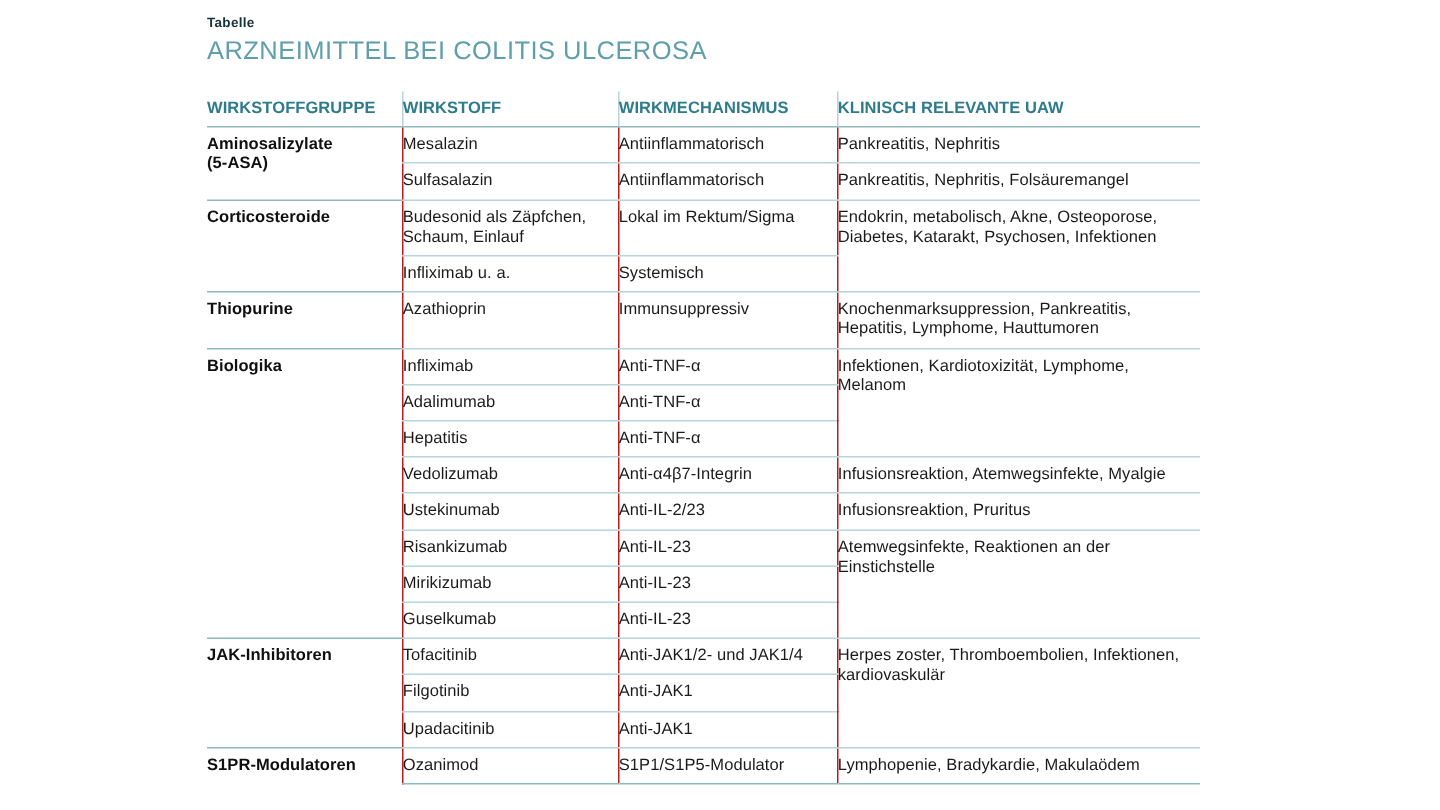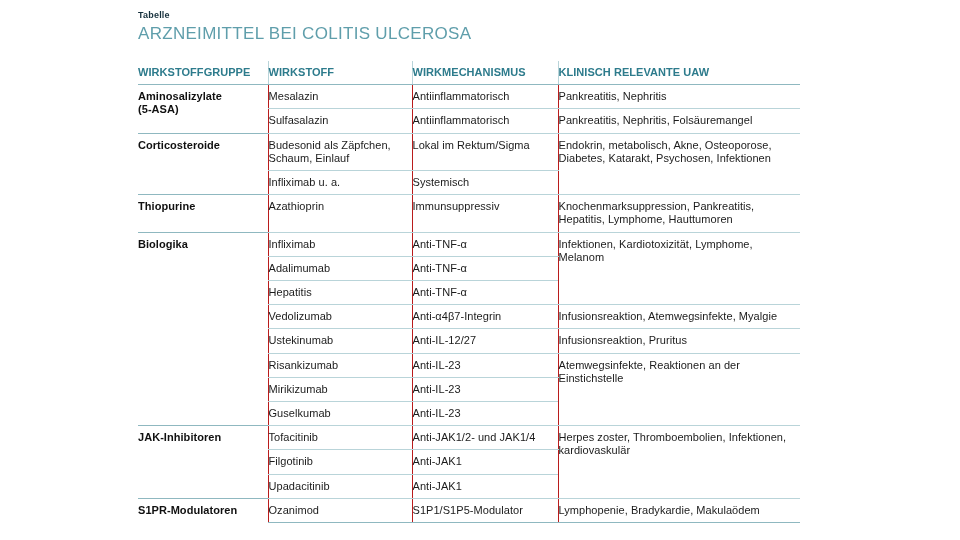--- a/index.html
+++ b/index.html
@@ -186,21 +186,21 @@
             <td class="vsep">Hepatitis</td>
             <td class="vsep">Anti-TNF-α</td>
           </tr>
           <tr>
             <td class="vsep">Vedolizumab</td>
             <td class="vsep">Anti-α4β7-Integrin</td>
             <td class="vsep" rowspan="1">Infusionsreaktion, Atemwegsinfekte, Myalgie</td>
           </tr>
           <tr>
             <td class="vsep">Ustekinumab</td>
-            <td class="vsep">Anti-IL-12/27</td>
+            <td class="vsep">Anti-IL-2/23</td>
             <td class="vsep" rowspan="1">Infusionsreaktion, Pruritus</td>
           </tr>
           <tr>
             <td class="vsep">Risankizumab</td>
             <td class="vsep">Anti-IL-23</td>
             <td class="vsep" rowspan="3">Atemwegsinfekte, Reaktionen an der Einstichstelle</td>
           </tr>
           <tr>
             <td class="vsep">Mirikizumab</td>
             <td class="vsep">Anti-IL-23</td>

